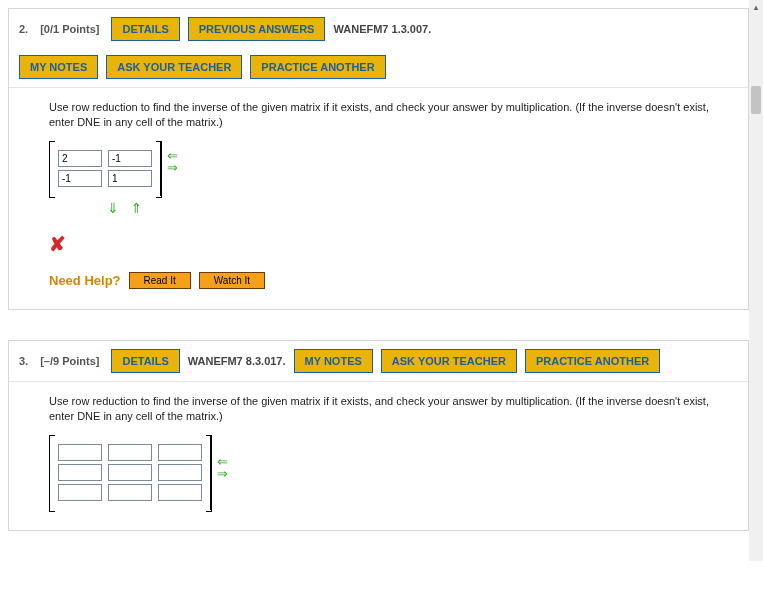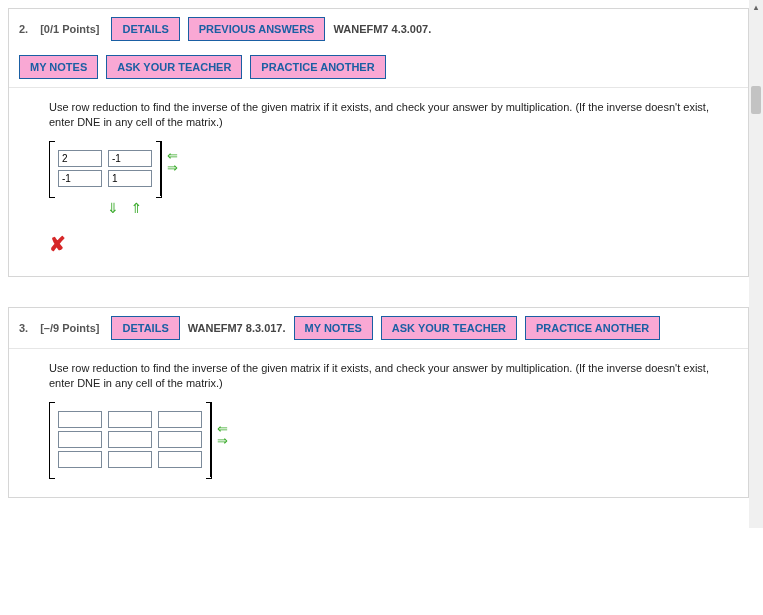--- a/index.html
+++ b/index.html
@@ -45,21 +45,21 @@
     border-bottom: 1px solid #e6e6e6;
     display: flex;
     flex-wrap: wrap;
     align-items: center;
     gap: 8px;
   }
   .qnum { font-weight: bold; color: #555; margin-right: 4px; }
   .btn {
     border: 1px solid #1a5fa3;
     color: #1a5fa3;
-    background: #f9a8d4;
+    background: #eab308;
     padding: 5px 10px;
     font-size: 11px;
     font-weight: bold;
     cursor: pointer;
     font-family: inherit;
   }
   .srclabel { color: #444; font-weight: bold; font-size: 11px; }
   .qhdr-row2 { flex-basis: 100%; display:flex; gap:8px; margin-top:6px; }
   .qbody {
     padding: 12px 16px 20px 40px;
@@ -141,21 +141,21 @@
 </div>
 
 <div class="content">
 
 <div class="qbox">
   <div class="qhdr">
     <span class="qnum">2.</span>
     <span class="qnum">[0/1 Points]</span>
     <button class="btn">DETAILS</button>
     <button class="btn">PREVIOUS ANSWERS</button>
-    <span class="srclabel">WANEFM7 4.3.007.</span>
+    <span class="srclabel">WANEFM7 1.3.007.</span>
     <div class="qhdr-row2">
       <button class="btn">MY NOTES</button>
       <button class="btn">ASK YOUR TEACHER</button>
       <button class="btn">PRACTICE ANOTHER</button>
     </div>
   </div>
   <div class="qbody">
     <div class="instr">Use row reduction to find the inverse of the given matrix if it exists, and check your answer by multiplication. (If the inverse doesn't exist, enter DNE in any cell of the matrix.)</div>
 
 
@@ -172,20 +172,25 @@
       </div>
       <div class="side-arrows">
         <span class="ga">⇐</span>
             <span class="ga">⇒</span>
       </div>
     </div>
     <div class="down-arrows">⇓ ⇑</div>
 
     <div class="wrong-x">✘</div>
 
+    <div class="help-row">
+      <span class="help-label">Need Help?</span>
+      <button class="help-btn">Read It</button>
+      <button class="help-btn">Watch It</button>
+    </div>
   </div>
 </div>
 
 <div class="qbox">
   <div class="qhdr">
     <span class="qnum">3.</span>
     <span class="qnum">[–/9 Points]</span>
     <button class="btn">DETAILS</button>
     <span class="srclabel">WANEFM7 8.3.017.</span>
     <button class="btn">MY NOTES</button>

